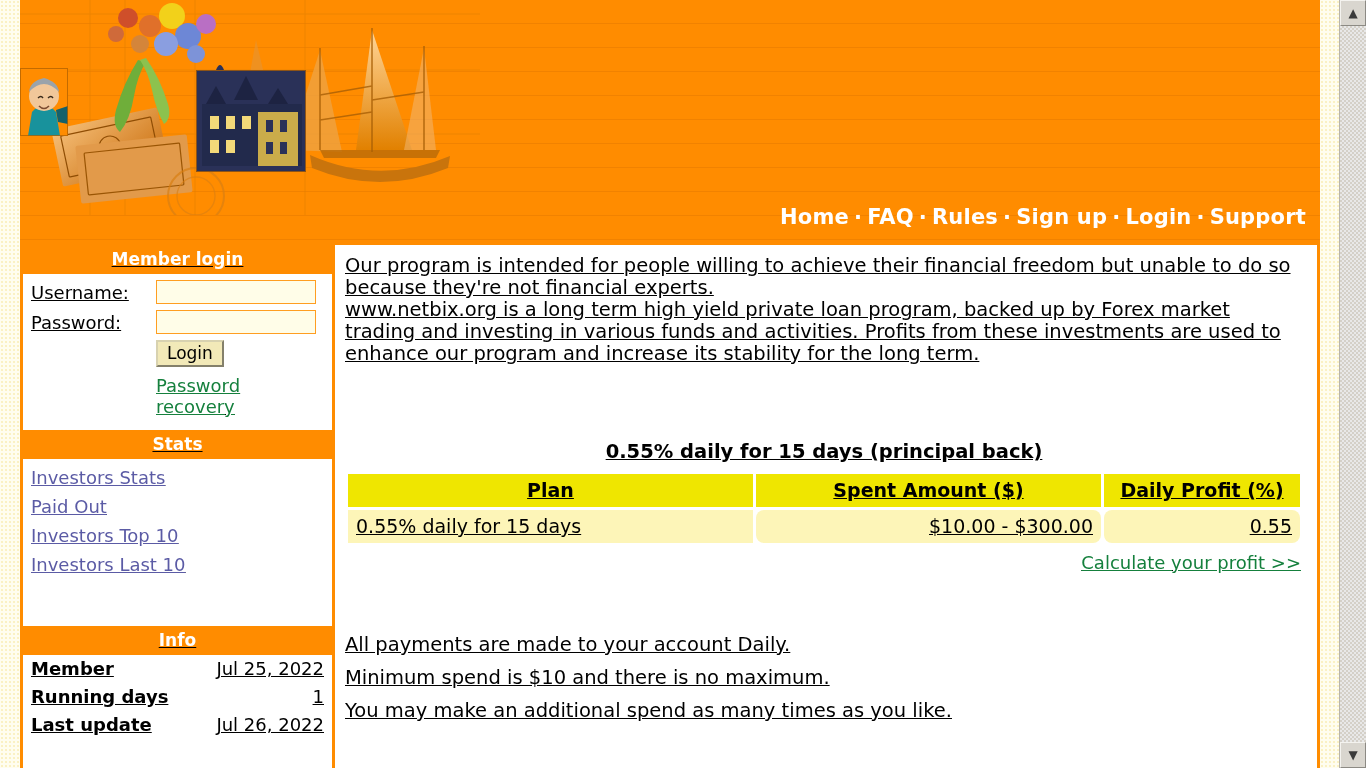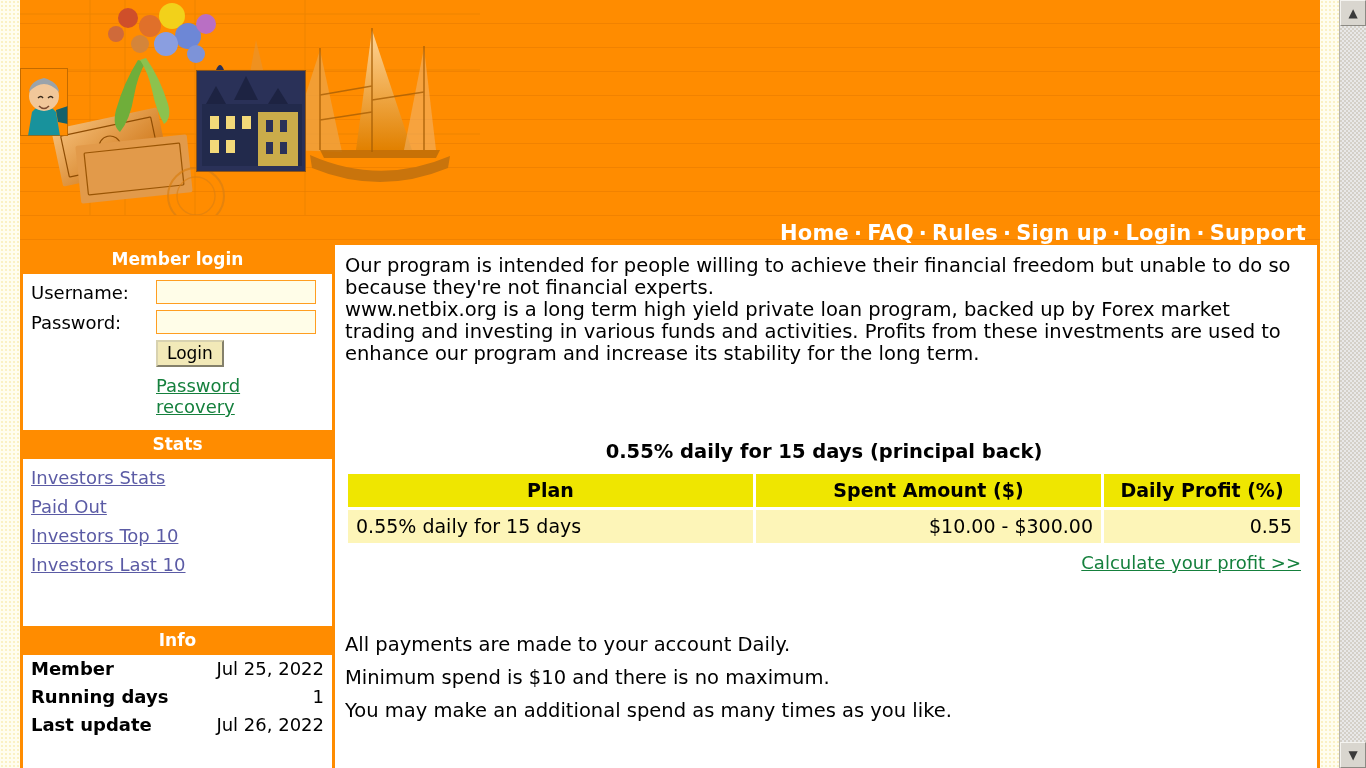--- a/index.html
+++ b/index.html
@@ -44,38 +44,39 @@
       rgba(200,100,0,0.0) 23px,
       rgba(190,95,0,0.22) 23px,
       rgba(190,95,0,0.22) 24px);
     pointer-events: none;
   }
   
   .art { position: absolute; top: 0; left: 0; width: 460px; height: 215px; }
 
   .nav {
     position: absolute;
-    right: 14px; bottom: 0;
+    right: 14px; bottom: 16px;
     font-size: 21px;
     font-weight: bold;
     color: #ffffff;
     letter-spacing: 0.2px;
     white-space: nowrap;
   }
   .nav a {
     color: #ffffff;
     text-decoration: none;
   }
   .nav .sep { color: #ffffff; margin: 0 5px; }
 
   
   .layout {
     display: flex;
     align-items: center;
     height: 523px;
+    text-decoration: underline;
   }
 
   
   .sidebar {
     width: 315px;
     flex: 0 0 315px;
     background: #ffffff;
     border-right: 3px solid #ff8c00;
     border-left: 3px solid #ff8c00;
     height: 523px;
@@ -186,21 +187,21 @@
     text-align: center;
     color: #000;
   }
   table.plans td {
     background: #fdf5b8;
     font-size: 19px;
     padding: 5px 8px 6px;
     color: #000;
   }
   td.c-plan { text-align: left; }
-  td.c-amount, td.c-profit { text-align: right; }
+  td.c-amount, td.c-profit { text-align: right; border-radius: 8px; }
   .calc-row {
     text-align: right;
     margin-top: 6px;
     padding-right: 2px;
   }
   .terms {
     font-size: 19.5px;
     line-height: 33px;
     color: #000;
     margin: 55px 0 0 0;

